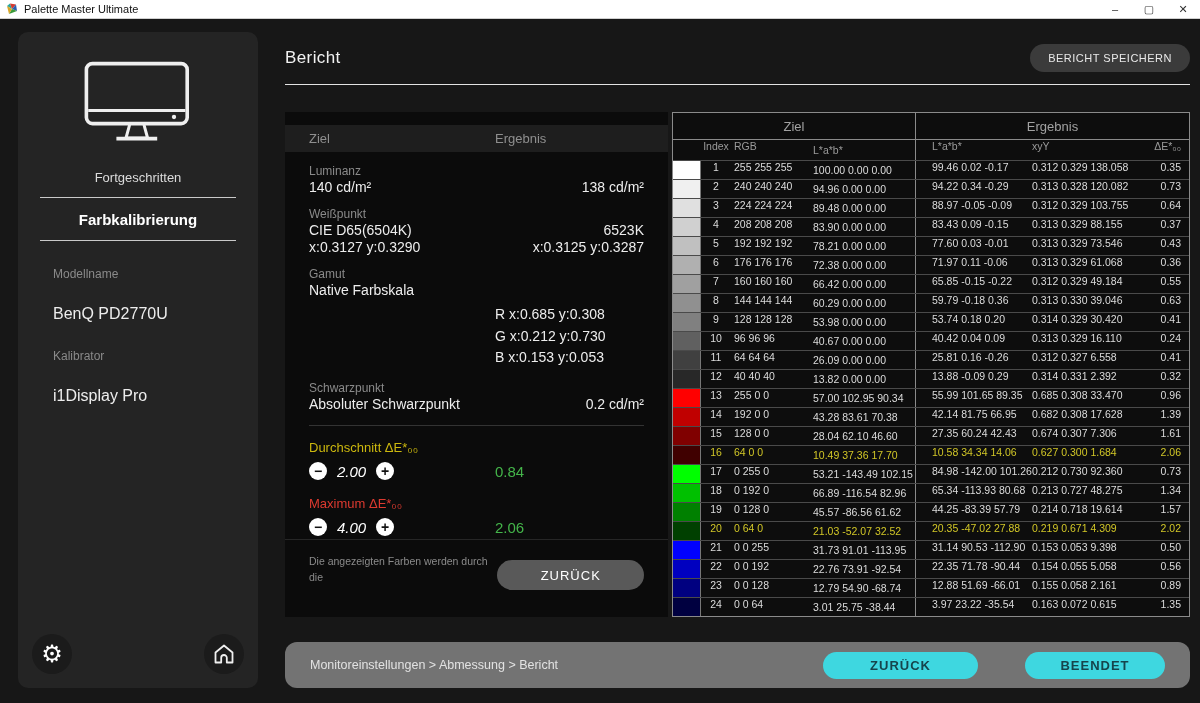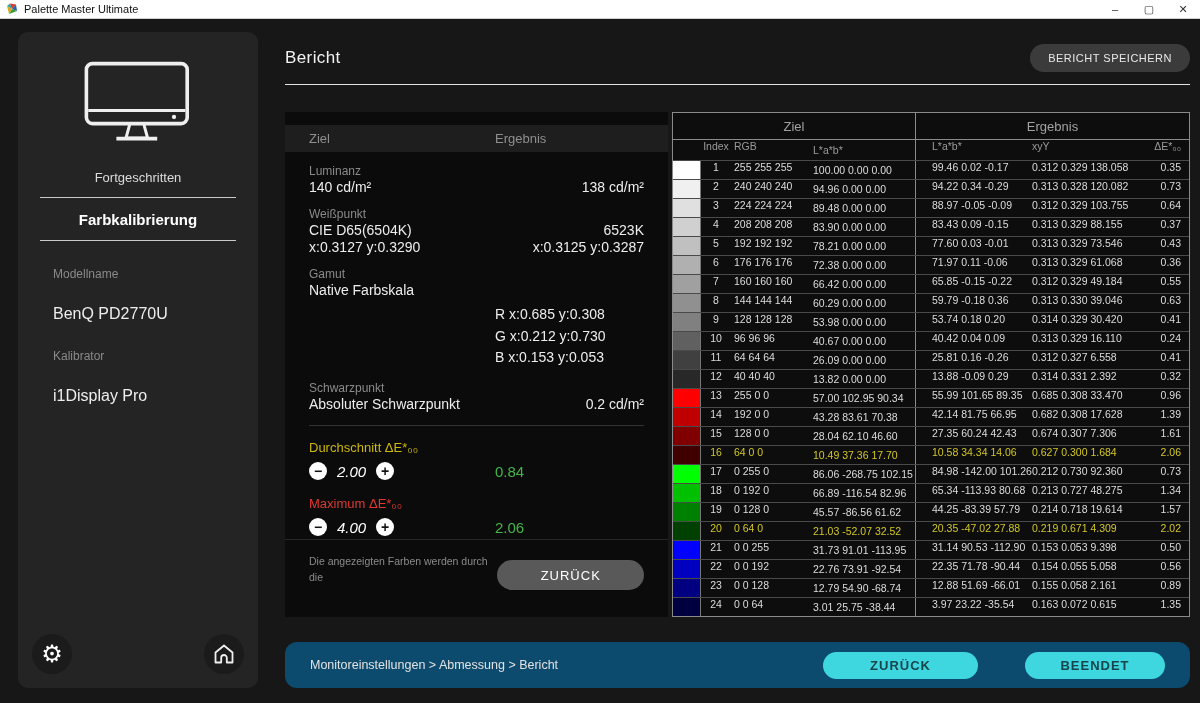--- a/index.html
+++ b/index.html
@@ -93,21 +93,21 @@
   .c-rgb { width:82px; padding-left:3px; }
   .c-labt { width:103px; border-right:1px solid #8a8a8a; align-self:stretch;
             display:flex; align-items:center; }
   .c-labr { width:116px; padding-left:16px; }
   .c-xyy { width:112px; }
   .c-de { flex:1; text-align:right; padding-right:8px; }
   .t-sub .c-swatch { border-right:1px solid transparent; }
   .t-sub .c-labt { border-right:1px solid #8a8a8a; }
 
   
-  .bottom-bar { margin-top:25px; height:53px; background:#0c4a6e; border-radius:12px;
+  .bottom-bar { margin-top:25px; height:53px; background:#737373; border-radius:12px;
                 display:flex; align-items:center; padding:0 25px; }
   .breadcrumb { font-size:12.5px; color:#e2e2e2; }
   .bb-buttons { margin-left:auto; display:flex; gap:47px; }
   .cyan-btn { background:#3ed7e0; color:#16454c; font-weight:bold; font-size:13px;
               letter-spacing:1px; border:none; border-radius:14px; height:27px;
               cursor:pointer; }
   .cyan-btn.back { width:155px; }
   .cyan-btn.done { width:140px; }
 
   svg { display:block; }
@@ -422,21 +422,21 @@
     <span class="cell c-labt">10.49 37.36 17.70</span>
     <span class="cell c-labr">10.58 34.34 14.06</span>
     <span class="cell c-xyy">0.627 0.300 1.684</span>
     <span class="cell c-de">2.06</span>
   </div>
 
   <div class="trow">
     <span class="cell c-swatch" style="background: rgb(0, 255, 0);"></span>
     <span class="cell c-index">17</span>
     <span class="cell c-rgb">0 255 0</span>
-    <span class="cell c-labt">86.06 -268.75 102.15</span>
+    <span class="cell c-labt">53.21 -143.49 102.15</span>
     <span class="cell c-labr">84.98 -142.00 101.26</span>
     <span class="cell c-xyy">0.212 0.730 92.360</span>
     <span class="cell c-de">0.73</span>
   </div>
 
   <div class="trow">
     <span class="cell c-swatch" style="background: rgb(0, 192, 0);"></span>
     <span class="cell c-index">18</span>
     <span class="cell c-rgb">0 192 0</span>
     <span class="cell c-labt">66.89 -116.54 82.96</span>

